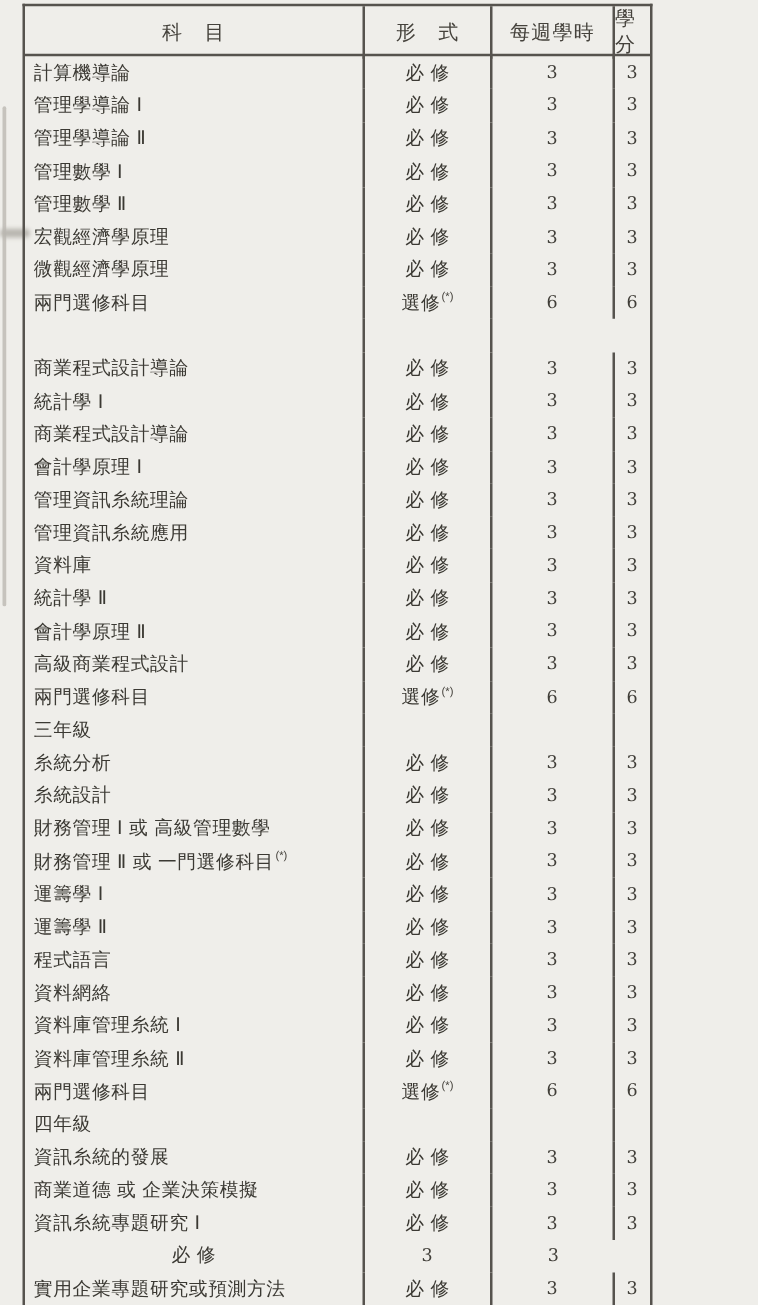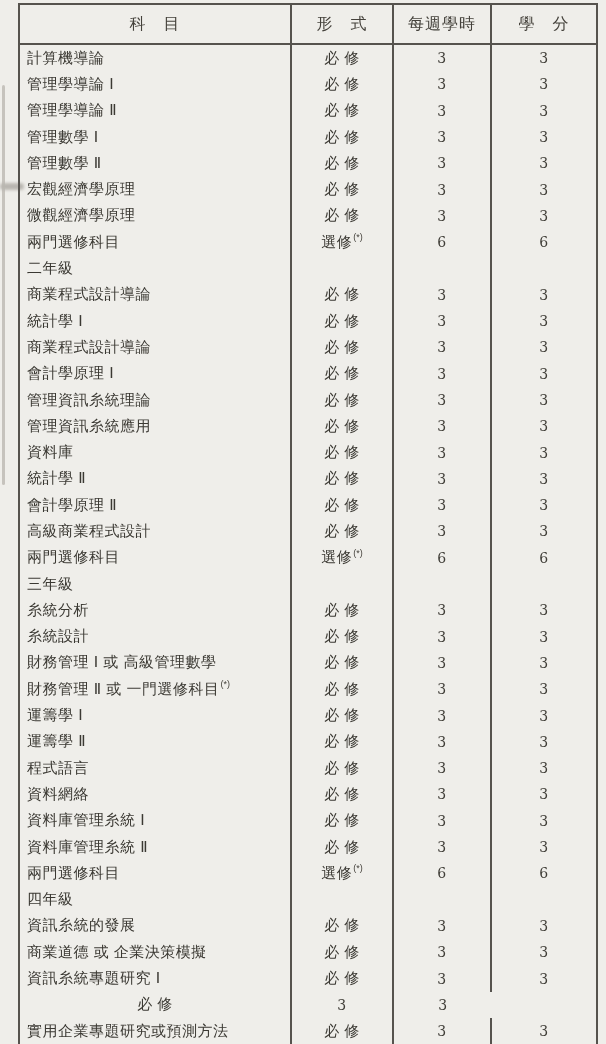--- a/index.html
+++ b/index.html
@@ -38,21 +38,21 @@
     height: 7px;
     background: #b9b6b0;
     border-radius: 4px;
     filter: blur(1.5px);
   }
   
   .table {
     position: absolute;
     left: 18px;
     top: 3px;
-    width: 580px;
+    width: 504px;
     height: 1041px;
     box-sizing: border-box;
     border-top: 2px solid #56534e;
     border-left: 2px solid #56534e;
     border-right: 2px solid #56534e;
     display: flex;
     flex-direction: column;
   }
   .header-row {
     display: grid;
@@ -199,23 +199,20 @@
             <span>兩門選修科目</span>
           </div>
     <div class="cell center">
             <span>選修</span>
             <sup class="note">(*)</sup>
           </div>
     <div class="cell center num">6</div>
     <div class="cell center num last">6</div>
   </div>
         <div class="row section-row">
-    <div class="cell subject-cell">
-            <span>二年級</span>
-          </div>
     <div class="cell center">
             <span></span>
           </div>
     <div class="cell center num"></div>
     <div class="cell center num last"></div>
   </div>
         <div class="row course-row">
     <div class="cell subject-cell">
             <span>商業程式設計導論</span>
           </div>

